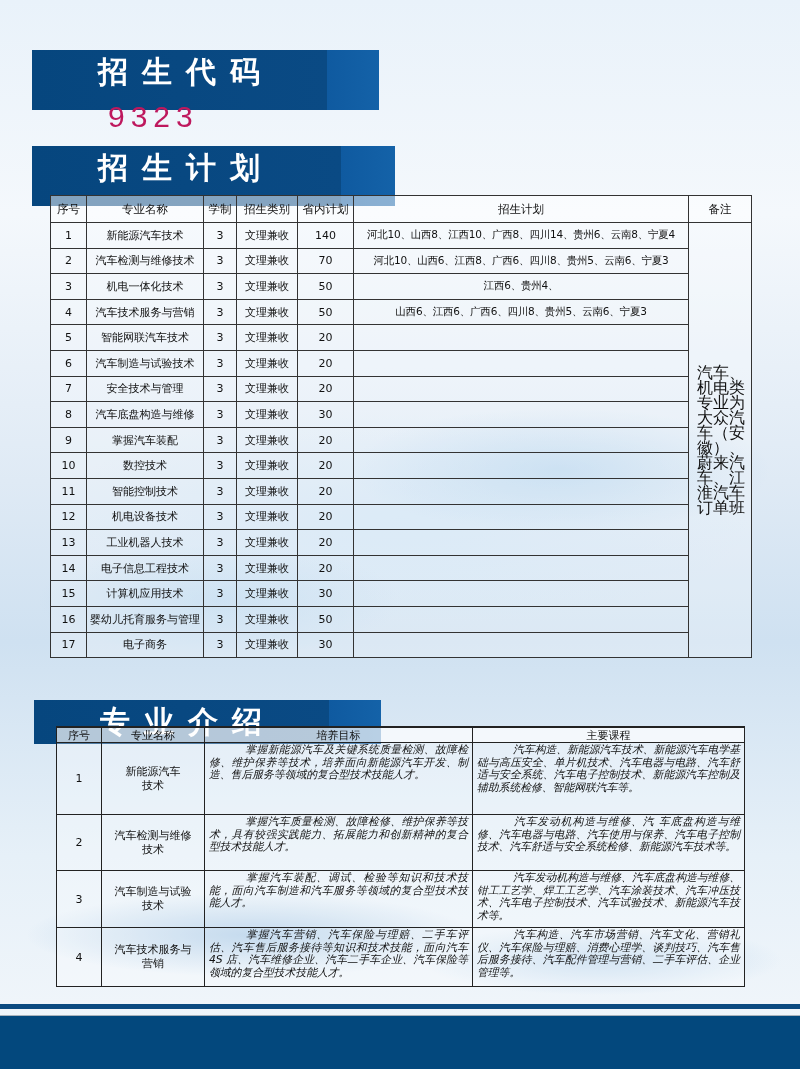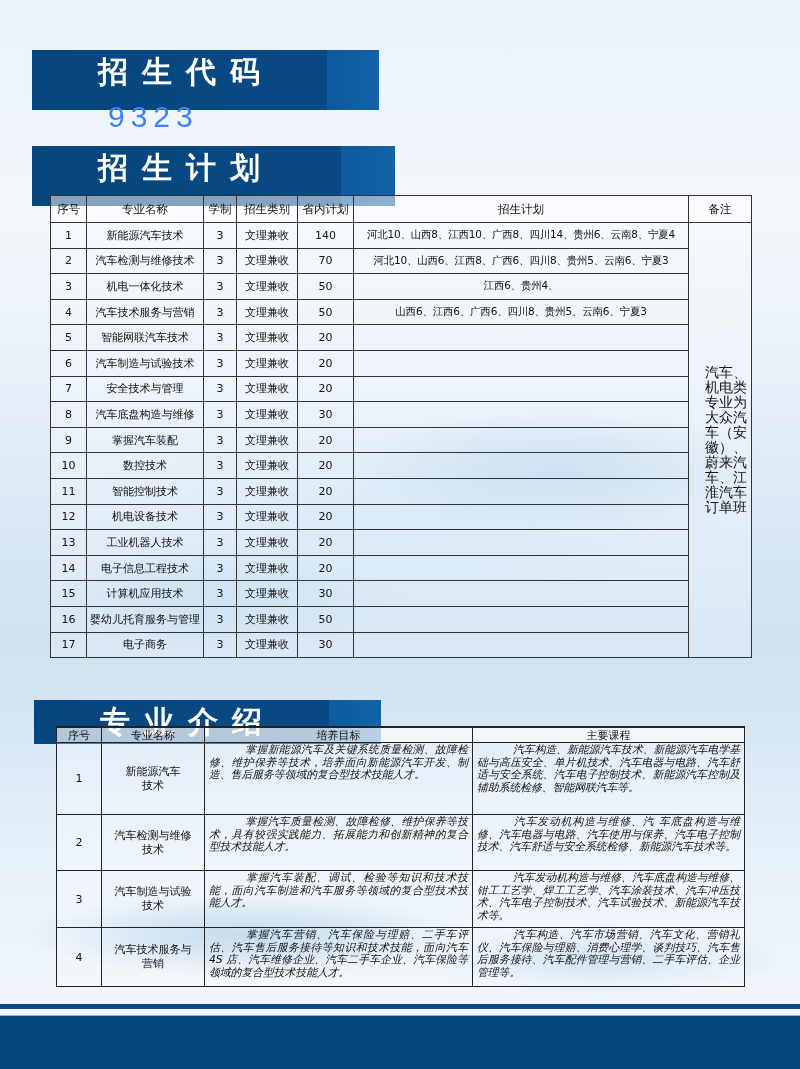--- a/index.html
+++ b/index.html
@@ -21,37 +21,37 @@
     color: #fff; font-weight: bold; letter-spacing: 14px;
     font-size: 30px; line-height: 44px;
   }
   .banner span { position: absolute; left: 66px; top: 0; }
   #banner-code { top: 50px; }
   #banner-plan { top: 146px; padding-left: 16px; }
   #banner-intro { top: 676px; height: 44px; left: 34px; margin-top: 24px; }
   #banner-intro span { left: 66px; }
   .code-number {
     position: absolute; left: 108px; top: 100px; font-size: 30px;
-    letter-spacing: 6px; color: #3b82f6; font-family: "Liberation Sans", sans-serif;
+    letter-spacing: 6px; color: #be185d; font-family: "Liberation Sans", sans-serif;
   }
 
   table { border-collapse: collapse; position: absolute; }
   #plan-table {
     left: 50px; top: 195px; width: 701px;
     font-size: 11px; table-layout: fixed;
   }
   #plan-table td, #plan-table th {
     border: 1px solid #333; text-align: center; padding: 0;
     height: 24.6px; font-weight: normal; white-space: nowrap; overflow: hidden;
     background: rgba(255,255,255,0.25);
   }
   #plan-table th { height: 26px; font-size: 11.5px; background: rgba(255,255,255,0.5); }
   #plan-table td.note {
-    white-space: normal; font-size: 14px; line-height: 15px;
-    text-align: right; padding: 0 4px 0 6px; vertical-align: middle;
+    white-space: normal; font-size: 16px; line-height: 15px;
+    text-align: center; padding: 0 4px 0 6px; vertical-align: middle;
   }
   #plan-table td.out { font-size: 10.5px; letter-spacing: -0.2px; }
 
   #intro-table {
     left: 56px; top: 726px; width: 688px; font-size: 11px; table-layout: fixed;
   }
   #intro-table td, #intro-table th {
     border: 1px solid #222; padding: 0; font-weight: normal; text-align: center;
     background: rgba(255,255,255,0.3);
   }

